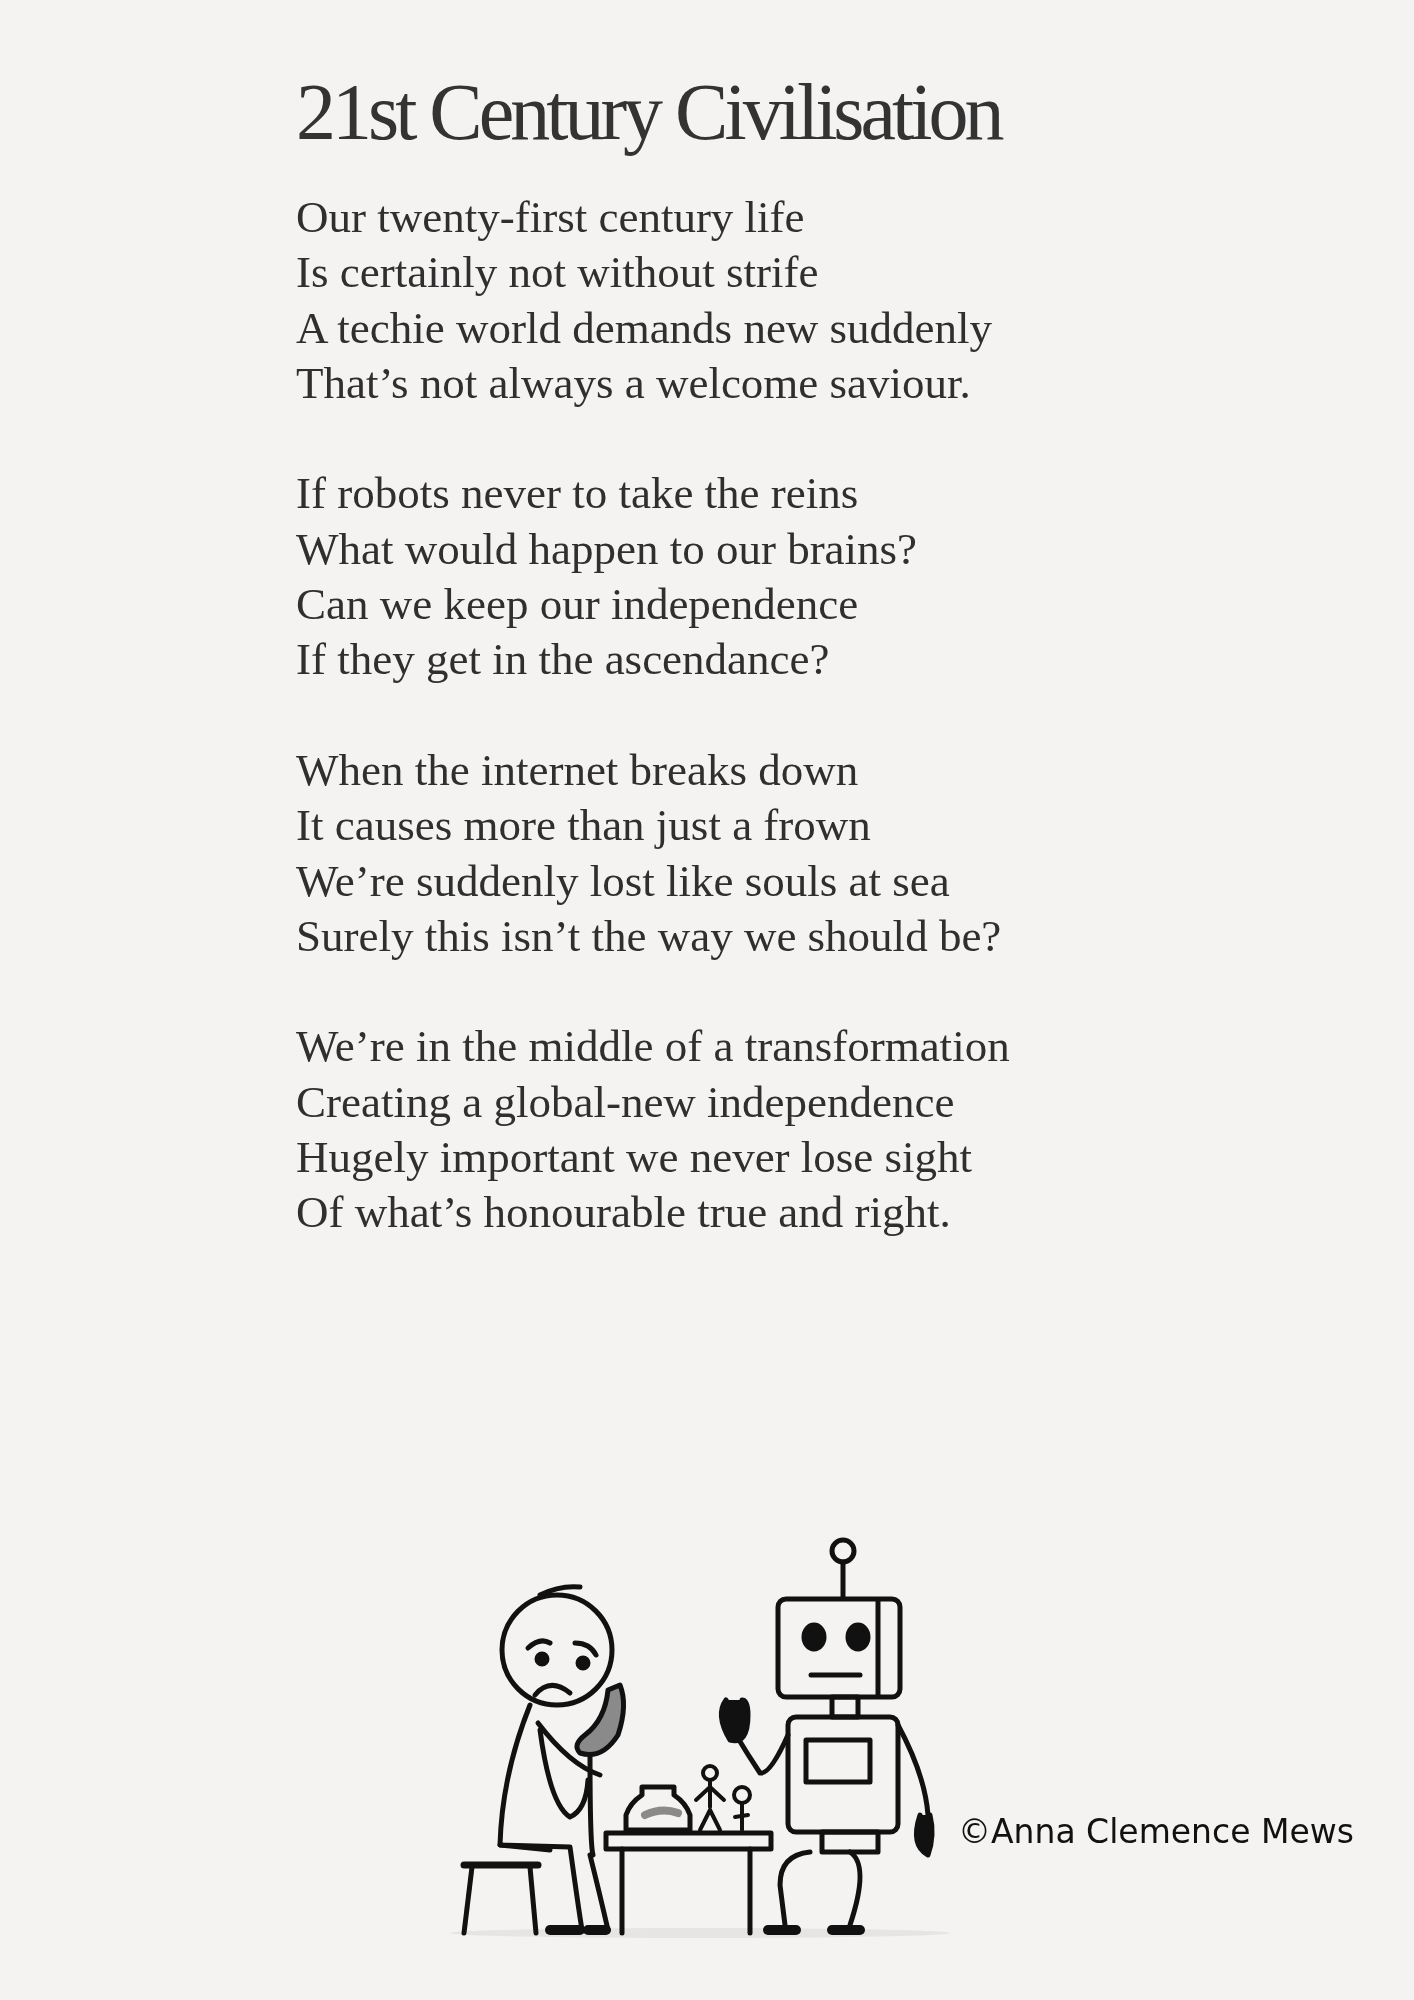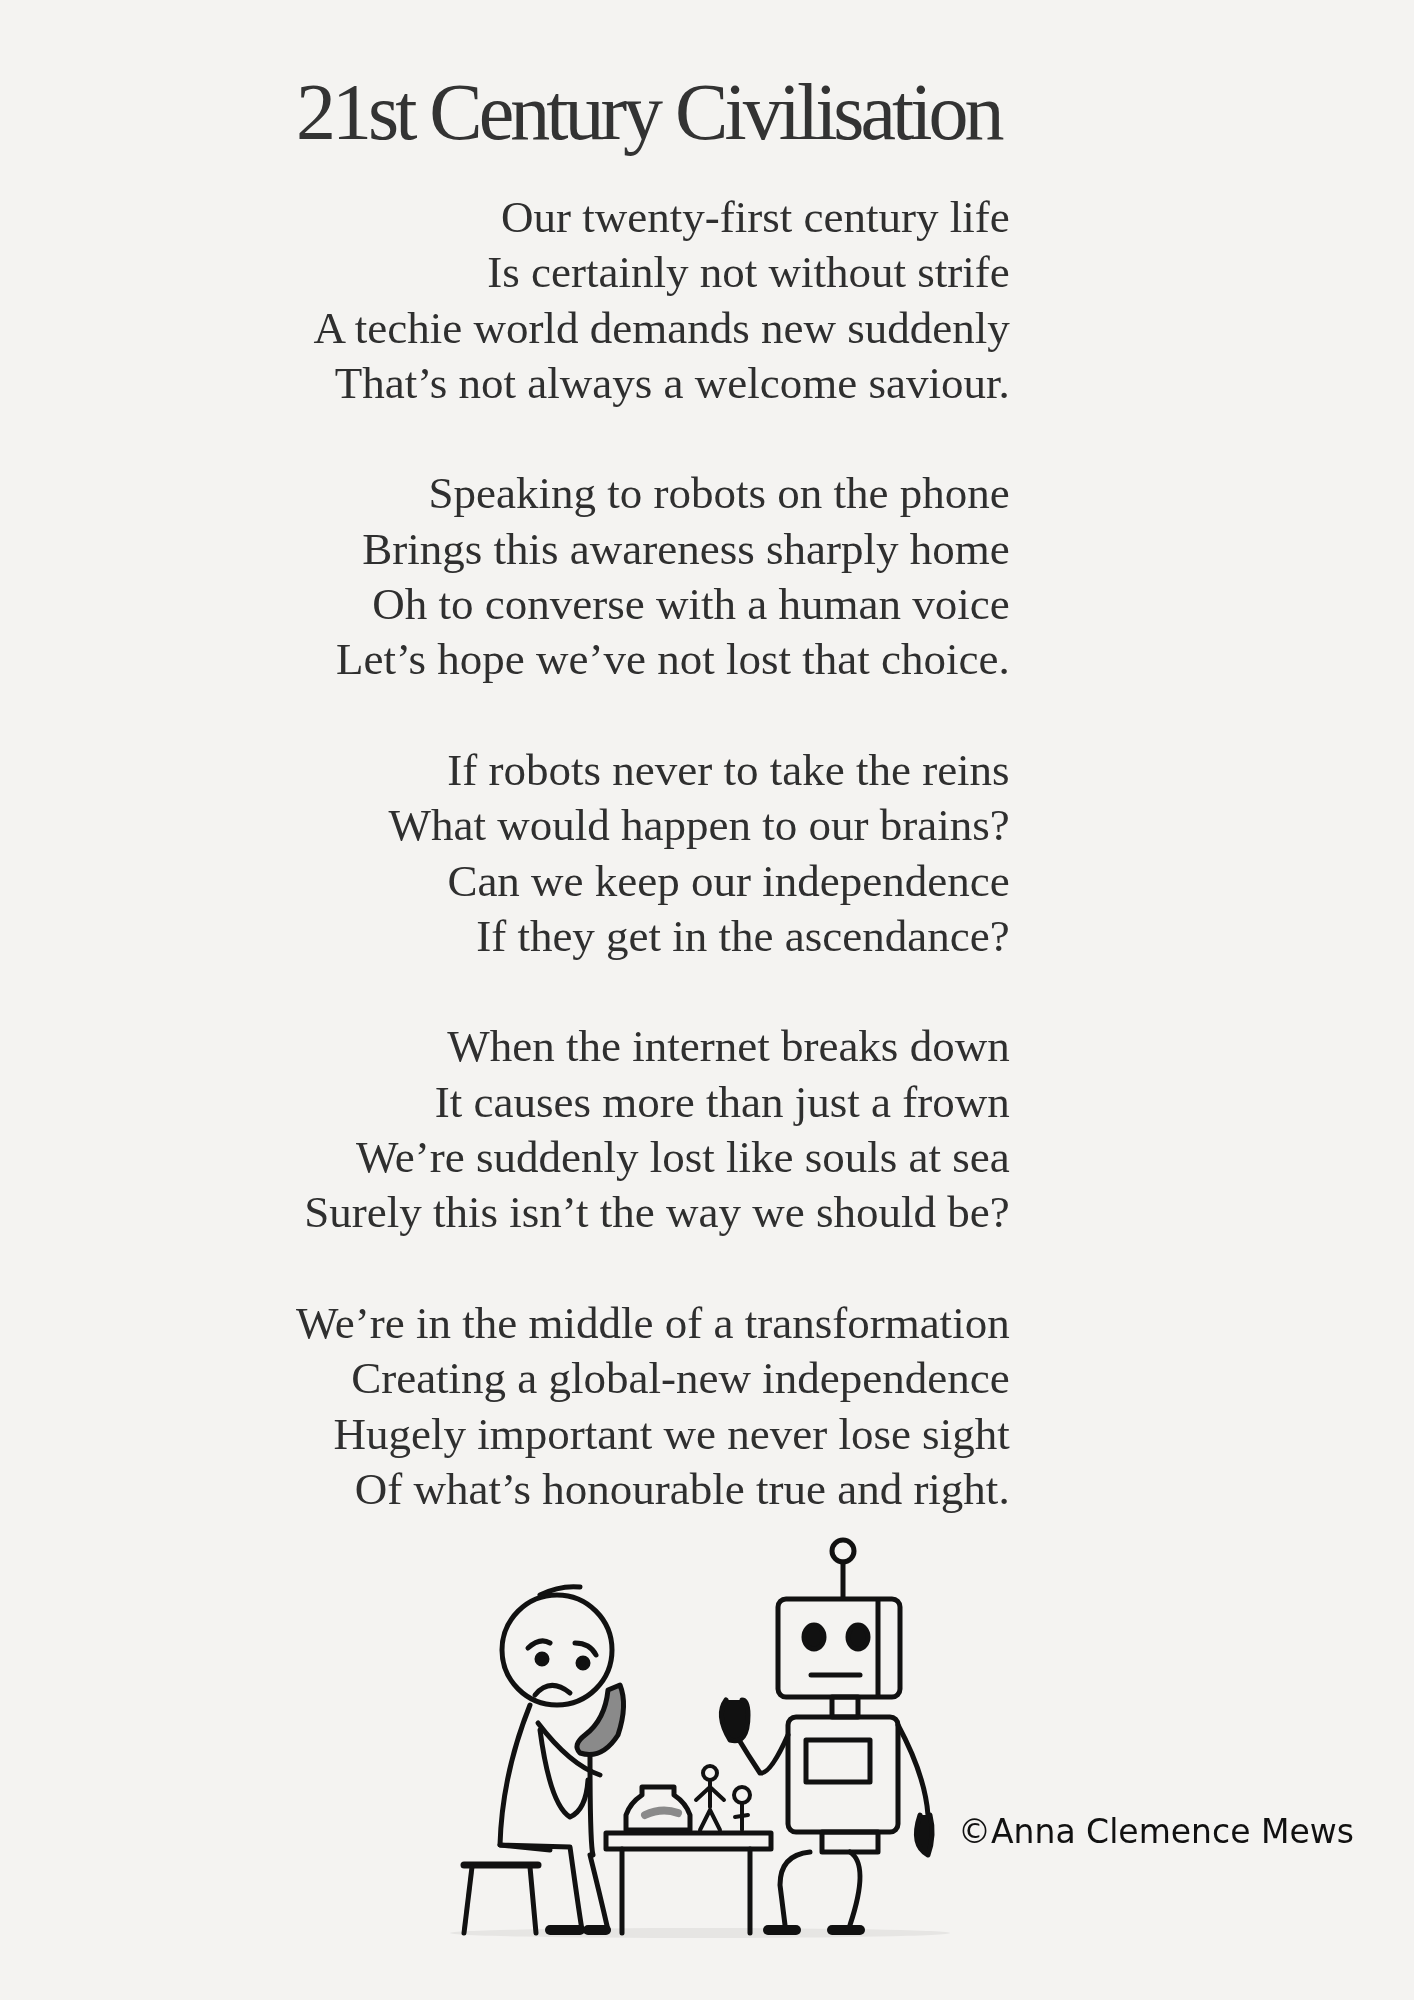--- a/index.html
+++ b/index.html
@@ -17,21 +17,21 @@
     font-weight: normal; color: #333333;
     margin: 0; line-height: 100px;
   }
   .poem {
     position: absolute; left: 296px; top: 190px;
     font-family: "Liberation Serif", "DejaVu Serif", serif;
     font-size: 45px; line-height: 55.3px;
     color: #2f2f2f;
   }
   .stanza { margin-bottom: 55.3px; }
-  .line { white-space: nowrap; display: block; text-align: right; }
+  .line { white-space: nowrap; display: block; }
   .illustration {
     position: absolute; left: 430px; top: 1525px;
     width: 560px; height: 420px;
   }
   .copyright {
     position: absolute; left: 958px; top: 1812px;
     font-family: "DejaVu Sans", "Liberation Sans", sans-serif;
     font-size: 33px; color: #111111;
     white-space: nowrap;
   }
@@ -40,26 +40,20 @@
 <body>
 
 <h1 class="title">21st Century Civilisation</h1>
 
 <div class="poem">
   <div class="stanza">
     <span class="line">Our twenty-first century life</span>
     <span class="line">Is certainly not without strife</span>
     <span class="line">A techie world demands new suddenly</span>
     <span class="line">That’s not always a welcome saviour.</span>
-  </div>
-  <div class="stanza">
-    <span class="line">Speaking to robots on the phone</span>
-    <span class="line">Brings this awareness sharply home</span>
-    <span class="line">Oh to converse with a human voice</span>
-    <span class="line">Let’s hope we’ve not lost that choice.</span>
   </div>
   <div class="stanza">
     <span class="line">If robots never to take the reins</span>
     <span class="line">What would happen to our brains?</span>
     <span class="line">Can we keep our independence</span>
     <span class="line">If they get in the ascendance?</span>
   </div>
   <div class="stanza">
     <span class="line">When the internet breaks down</span>
     <span class="line">It causes more than just a frown</span>

